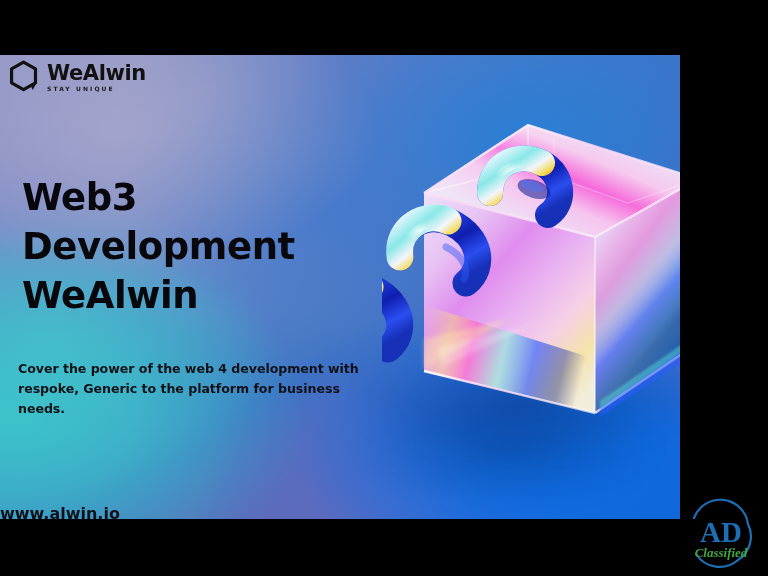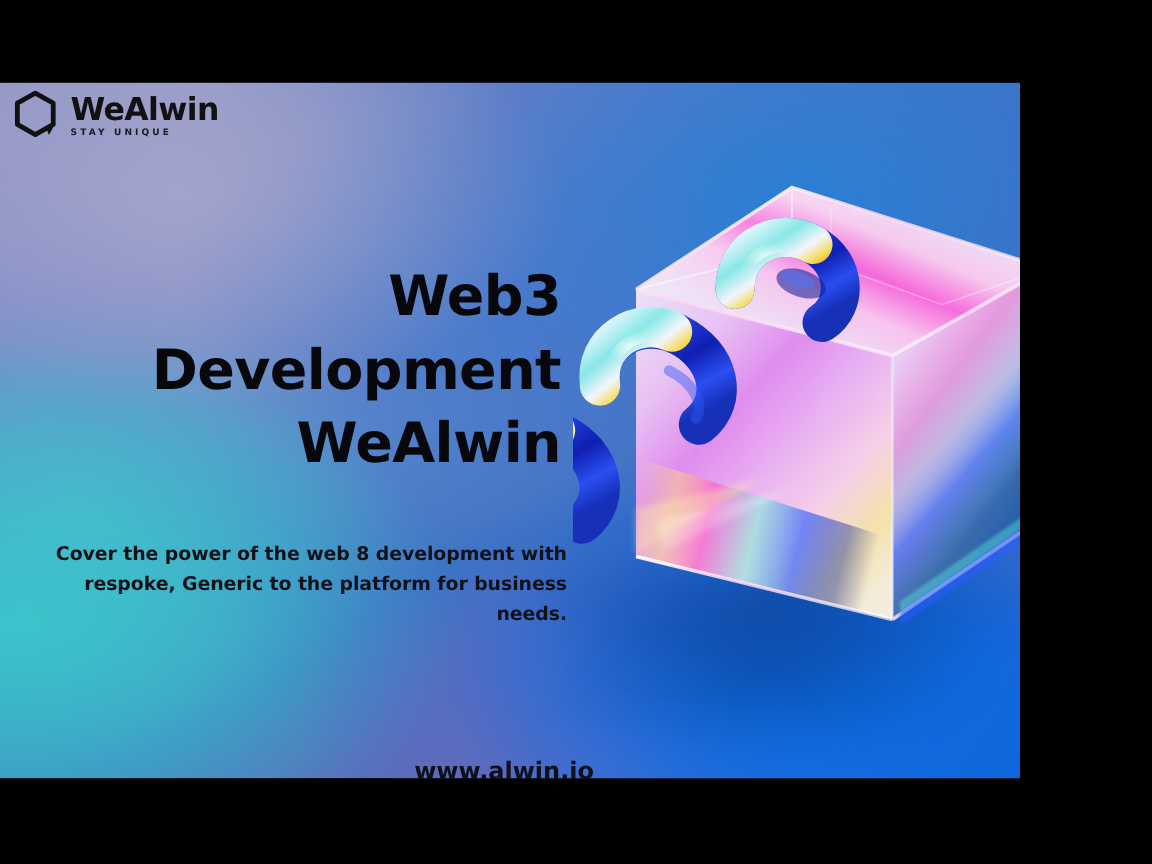--- a/index.html
+++ b/index.html
@@ -138,21 +138,21 @@
     white-space: nowrap;
   }
 
   
   #copy {
     position: absolute;
     left: 0;
     top: 118px;
     width: 396px;
     z-index: 25;
-    text-align: right;
+    text-align: left;
   }
   .headline {
     font-family: "DejaVu Sans", sans-serif;
     font-weight: 700;
     font-size: 37px;
     line-height: 1.33;
     color: #08080c;
     letter-spacing: -0.4px;
     margin: 0 auto;
     width: 352px;
@@ -357,24 +357,32 @@
         <span class="logo-tag">STAY UNIQUE</span>
       </div>
     </div>
 
     <div id="copy">
       <h1 class="headline">
         <span>Web3 Development</span><br>
         <span>WeAlwin</span>
       </h1>
       <p class="subhead">
-        <span>Cover the power of the web 8 development with</span><br>
+        <span>Cover the power of the web 4 development with</span><br>
         <span>respoke, Generic to the platform for business needs.</span>
       </p>
       <div class="website">www.alwin.io</div>
     </div>
 
   </div>
 
   <div class="letterbox bottom"></div>
 
+  <div id="watermark">
+    <svg class="wm-svg" viewBox="0 0 82 76">
+
+      <path d="M14,20 A28,28 0 0,1 68,26 A28,28 0 0,1 58,62 A28,28 0 0,1 16,56" fill="none" stroke="#1c6fb5" stroke-width="2.2" stroke-linecap="round"></path>
+      <text x="41" y="44" text-anchor="middle" font-family="'Liberation Serif', serif" font-size="29" font-weight="700" fill="#1c6fb5">AD</text>
+      <text x="41" y="59" text-anchor="middle" font-family="'Liberation Serif', serif" font-size="13" font-weight="700" font-style="italic" fill="#41a53f">Classified</text>
+    </svg>
+  </div>
 
 </div>
 
 </body></html>

